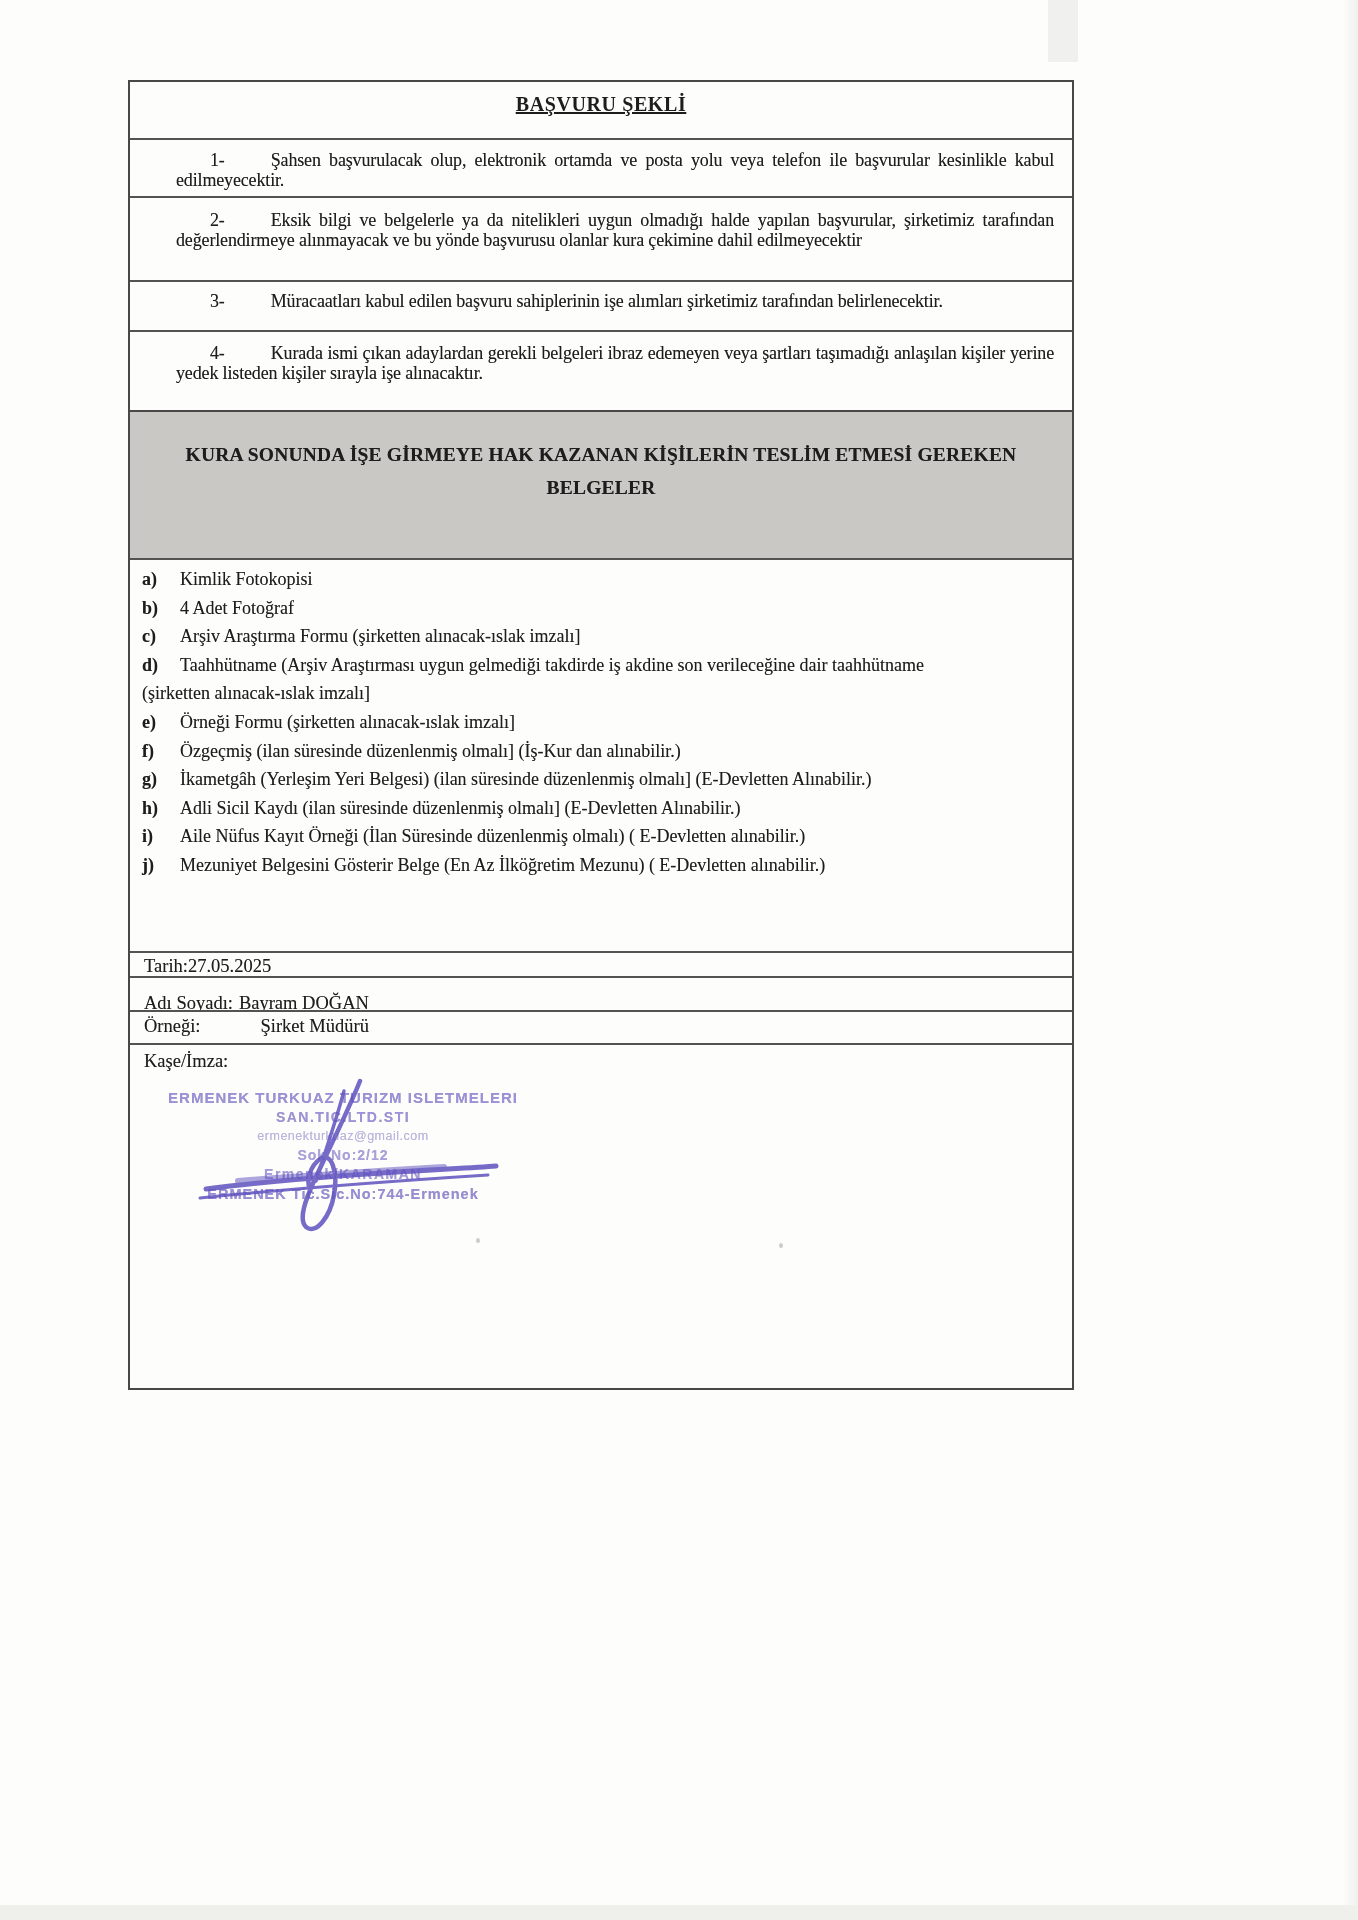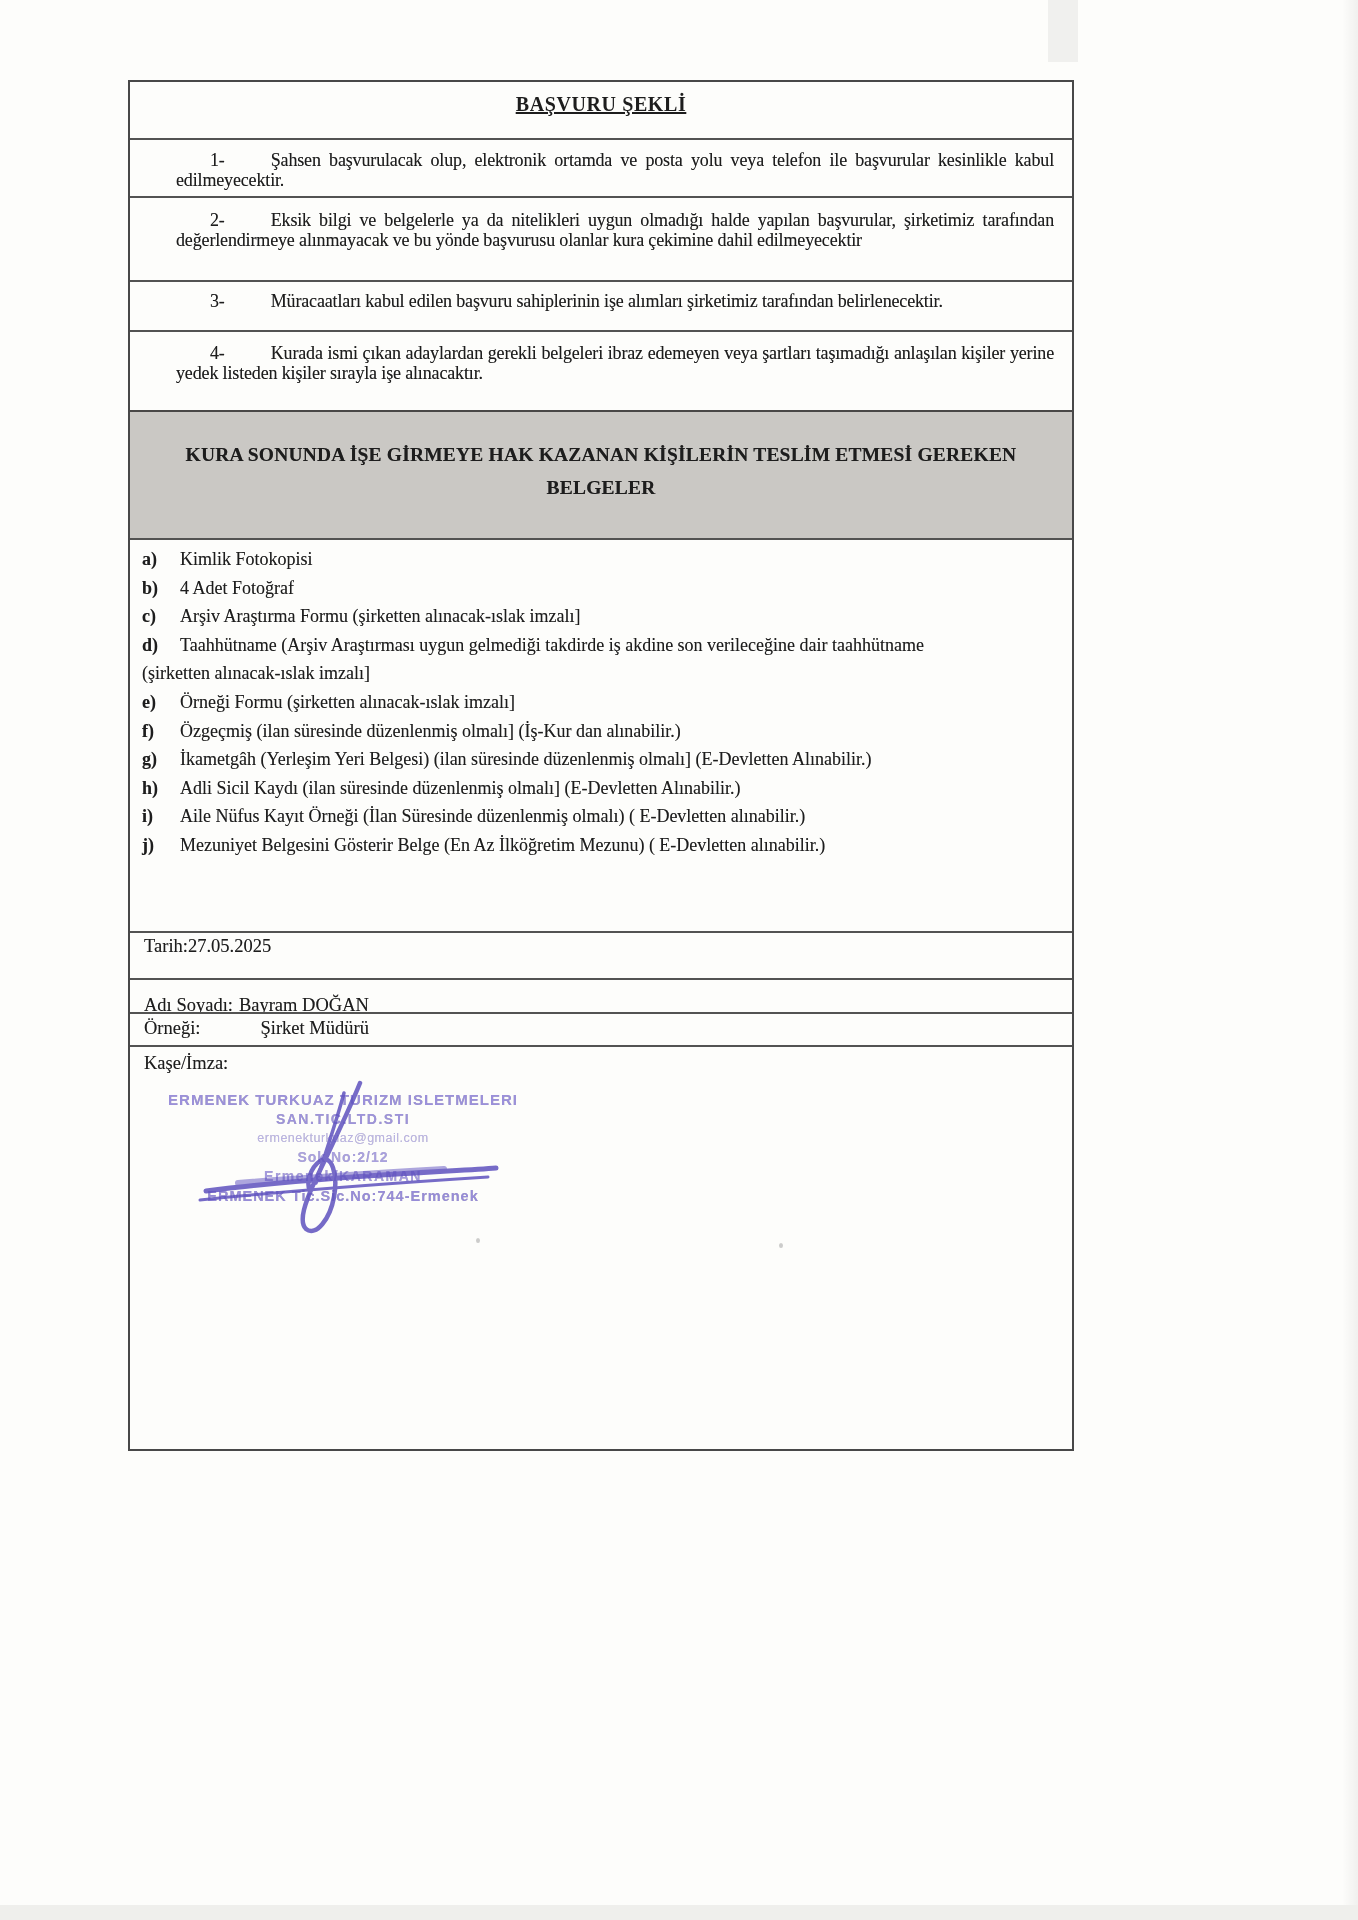--- a/index.html
+++ b/index.html
@@ -41,44 +41,44 @@
     text-shadow:0 0 0.4px rgba(20,20,20,0.45);
   }
   .r1 { height:58px; } .r1 p { padding-top:10px; }
   .r2 { height:84px; } .r2 p { padding-top:12px; }
   .r3 { height:50px; } .r3 p { padding-top:9px; }
   .r4 { height:80px; } .r4 p { padding-top:11px; }
   .num { display:inline-block; margin-left:34px; }
   .itab { display:inline-block; width:46px; }
 
   .gray-header {
-    height:128px; background:#cac8c4;
+    height:148px; background:#cac8c4;
     text-align:center; padding:26px 28px 0 28px;
     font-weight:bold; font-size:19.5px; line-height:33px;
     letter-spacing:0.2px;
     text-shadow:0 0 0.4px rgba(20,20,20,0.5);
   }
 
   .docs { height:393px; padding:5px 14px 0 12px; font-size:18px; line-height:28.6px;
     text-shadow:0 0 0.4px rgba(20,20,20,0.4); }
   .docs .ditem { }
   .letter { display:inline-block; width:38px; font-weight:bold; }
   .cont { }
 
   .formbar {
     height:62px; background:#cac8c4;
     padding:15px 0 0 14px; font-weight:bold; font-size:20px;
     letter-spacing:0.3px; text-shadow:0 0 0.4px rgba(20,20,20,0.5);
   }
   .frow { font-size:18.5px; padding:3px 0 0 14px;
     text-shadow:0 0 0.4px rgba(20,20,20,0.4); }
-  .f-tarih { height:47px; }
+  .f-tarih { height:25px; }
   .f-adi   { height:34px; padding-top:15px; }
   .f-unvan { height:33px; padding-top:4px; }
-  .f-kase  { height:404px; position:relative; padding-top:6px; }
+  .f-kase  { height:345px; position:relative; padding-top:6px; }
   .val-gap { margin-left:6px; }
   .val-tab { margin-left:60px; }
 
   
   .stamp {
     position:absolute; left:28px; top:44px; width:370px;
     text-align:center;
     font-family:"Liberation Sans", sans-serif;
     color:#8679d3;
   }

